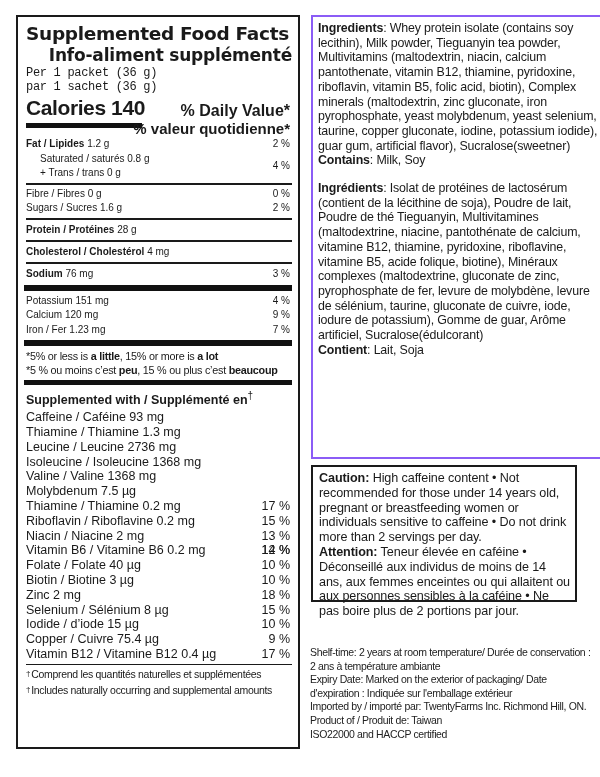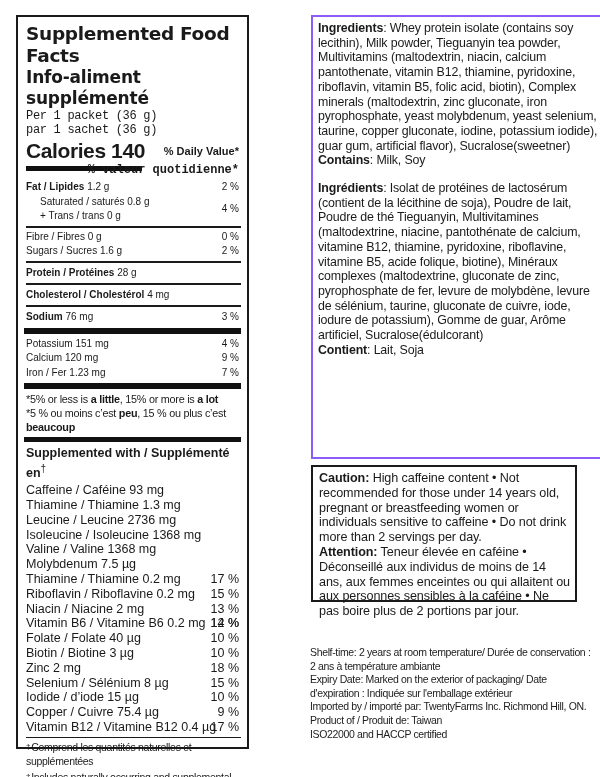--- a/index.html
+++ b/index.html
@@ -1,30 +1,30 @@
 <!DOCTYPE html>
 <html><head>
 <meta charset="utf-8">
 <style>
   * { box-sizing: border-box; margin: 0; padding: 0; }
   html, body { width: 600px; height: 777px; background: #ffffff; overflow: hidden; }
   body { position: relative; font-family: "Liberation Sans", sans-serif; color: #1a1a1a; }
 
   .nf-box {
-    position: absolute; left: 16px; top: 15px; width: 233px; height: 734px;
+    position: absolute; left: 16px; top: 15px; width: 284px; height: 734px;
     border: 2px solid #1a1a1a; padding: 6px 6px 0 8px;
   }
   .title-en { font-family: "DejaVu Sans", sans-serif; font-weight: bold; font-size: 18.5px; letter-spacing: -0.3px; line-height: 22px; }
-  .title-fr { font-family: "DejaVu Sans", sans-serif; font-weight: bold; font-size: 17px; letter-spacing: -0.2px; line-height: 21px; }
+  .title-fr { font-family: "DejaVu Sans", sans-serif; font-weight: bold; font-size: 17px; letter-spacing: -0.2px; line-height: 21px; text-align: right; }
   .serving { font-family: Liberation Mono, monospace; font-size: 12px; line-height: 14px; letter-spacing: -0.3px; }
   .cal-row { position: relative; height: 38px; margin-top: 2px; }
   .cal { font-family: "Liberation Sans", sans-serif; font-weight: bold; font-size: 21px; letter-spacing: -0.4px; position: absolute; left: 0; top: 0; }
   .cal-bar { position: absolute; left: 0; top: 27px; width: 116px; height: 5px; background: #111; }
-  .dv-en { position: absolute; right: 2px; top: 6px; font-weight: bold; font-size: 11px; }
-  .dv-fr { position: absolute; right: 2px; top: 24px; font-weight: bold; font-size: 12px; font-family: Liberation Mono, monospace; }
+  .dv-en { position: absolute; right: 2px; top: 6px; font-weight: bold; font-size: 16px; }
+  .dv-fr { position: absolute; right: 2px; top: 24px; font-weight: bold; font-size: 15px; }
 
   .row { position: relative; font-size: 10px; line-height: 14.5px; }
   .row .pct { position: absolute; right: 2px; top: 0; }
   .indent { padding-left: 14px; }
   .b { font-weight: bold; }
   .rule { height: 2px; background: #1a1a1a; margin: 2px 0 2px 0; }
   .rule-thick { height: 6px; background: #111; margin: 3px 0 3px -2px; }
   .rule-thin { height: 1.5px; background: #1a1a1a; margin: 2px 0; }
   .fn { font-size: 10.8px; line-height: 14px; letter-spacing: -0.25px; }
   .supp-hdr { font-weight: bold; font-size: 12.5px; line-height: 16px; }

